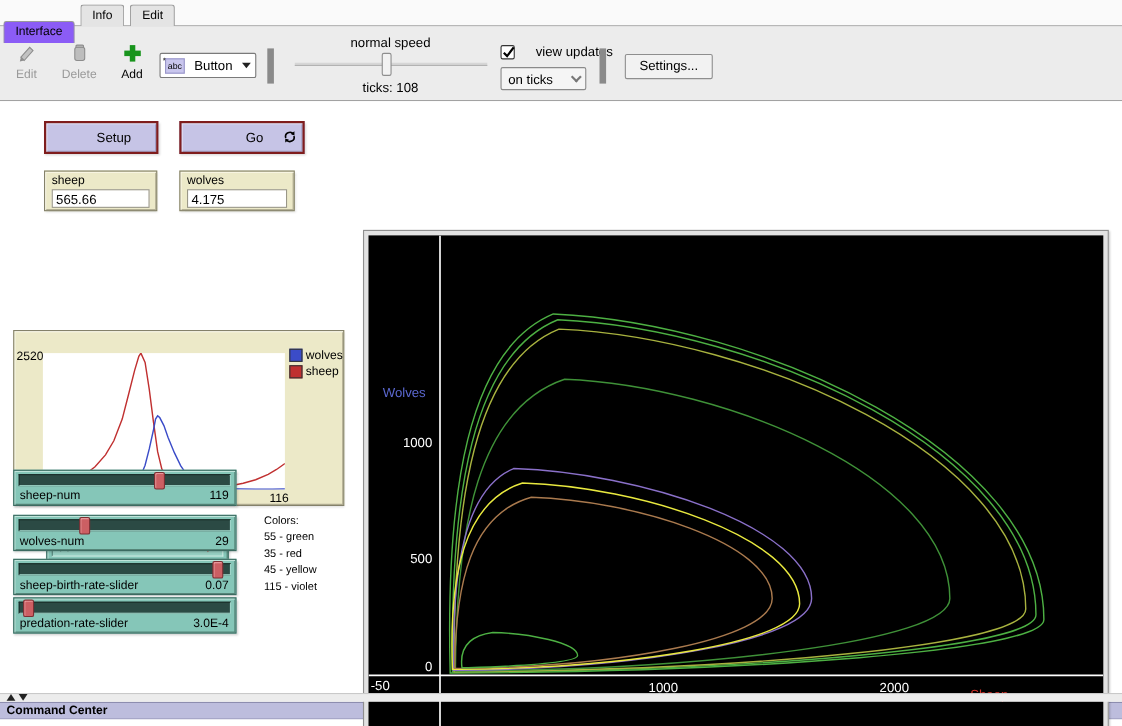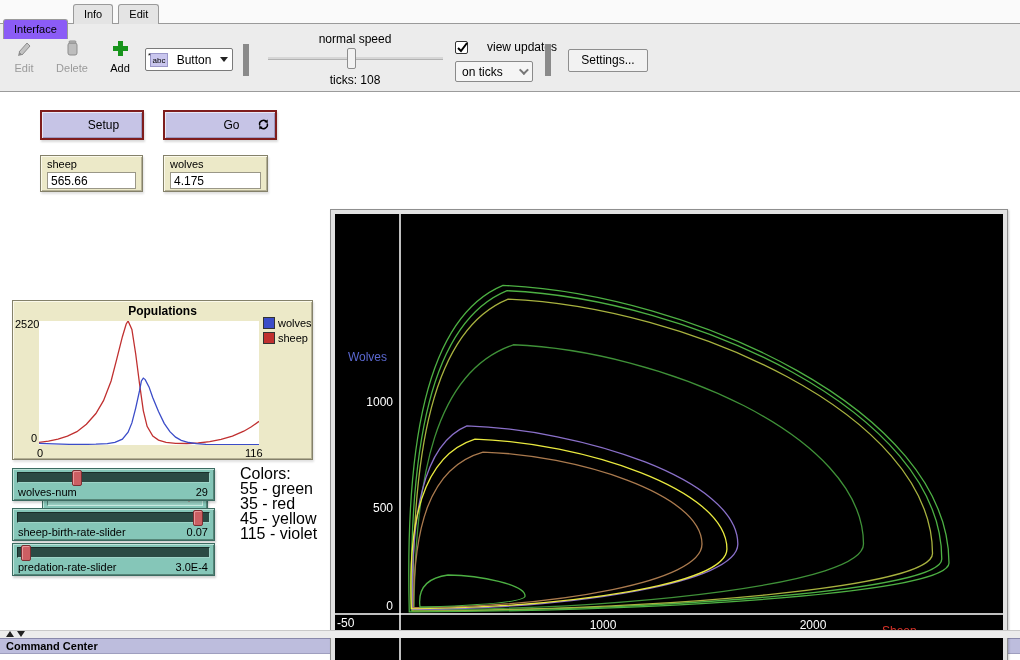--- a/index.html
+++ b/index.html
@@ -68,21 +68,21 @@
   .legend-swatch { width:12px; height:12px; border:1px solid #333; }
 
   .chooser { position:absolute; left:42px; top:378px; width:166px; height:40px; background:#85c6b8;
       border:1px solid #3c6b61; box-shadow:inset 1px 1px 0 #bfe4da, inset -1px -1px 0 #558578, 1px 2px 2px rgba(0,0,0,0.18); }
   .chooser .clabel { position:absolute; left:5px; top:2px; }
   .chooser .cvalue { position:absolute; left:4px; top:17px; right:4px; height:18px; background:#97cfc2;
       border:1px solid; border-color:#4e7d73 #c9e9e0 #c9e9e0 #4e7d73; padding:1px 4px; font-size:12px; }
   .chooser .ctri { position:absolute; right:8px; top:5px; width:0; height:0;
       border-left:6px solid transparent; border-right:6px solid transparent; border-top:9px solid #b04a4a; }
 
-  .colors-note { position:absolute; left:240px; top:374px; line-height:15px; font-size:16px; }
+  .colors-note { position:absolute; left:240px; top:374px; line-height:15px; font-size:10px; }
 
   .nl-slider { position:absolute; left:12px; width:203px; height:33px; background:#85c6b8;
       border:1px solid #3c6b61; box-shadow:inset 1px 1px 0 #bfe4da, inset -1px -1px 0 #558578, 1px 2px 2px rgba(0,0,0,0.18); }
   .nl-slider .groove { position:absolute; left:4px; right:4px; top:3px; height:11px; background:#2b4a44;
       border:1px solid; border-color:#1a2e2a #9ed4c8 #9ed4c8 #1a2e2a; }
   .nl-slider .slider-handle { position:absolute; top:1px; width:10px; height:16px; background:#cc5f63;
       border:1px solid #7c2f33; border-radius:2px; box-shadow:inset 1px 1px 0 #e8989b; }
   .nl-slider .slabel { position:absolute; left:5px; bottom:2px; }
   .nl-slider .svalue { position:absolute; right:6px; bottom:2px; }
 
@@ -188,21 +188,20 @@
   <div class="monitor" style="left:40px; top:63px; width:103px; height:37px;">
     <span class="mlabel">sheep</span>
     <span class="mvalue">565.66</span>
   </div>
   <div class="monitor" style="left:163px; top:63px; width:105px; height:37px;">
     <span class="mlabel">wolves</span>
     <span class="mvalue">4.175</span>
   </div>
 
   <div class="plotwidget">
-    <div class="ptitle">Populations</div>
     <div class="pylab-max">2520</div>
     <div class="pylab-min">0</div>
     <div class="plot-area">
       <svg id="pop-series" width="220" height="124" viewBox="0 0 220 124">
           <polyline points="0.0,121.3 9.5,120.1 19.0,118.1 28.4,115.1 37.9,110.7 47.4,103.3 56.9,92.5 64.5,79.7 72.1,60.0 77.8,37.9 83.4,15.7 87.2,3.0 89.1,0.0 92.9,8.4 96.7,33.0 100.5,62.5 104.3,89.6 108.1,105.3 113.8,115.1 119.5,119.1 127.1,121.3 136.6,122.3 147.9,122.5 159.3,122.0 170.7,120.6 182.1,118.3 193.4,115.1 204.8,110.2 212.4,105.8 220.0,100.4" fill="none" stroke="#c03030" stroke-width="1.3"></polyline>
           <polyline points="0.0,122.3 15.2,122.9 30.3,123.3 45.5,123.4 56.9,123.2 68.3,122.6 75.9,121.3 83.4,118.1 89.1,111.2 92.9,101.9 96.7,87.1 100.5,69.9 102.4,60.0 104.3,57.1 106.2,58.6 110.0,65.9 113.8,76.8 119.5,90.5 125.2,102.3 130.9,110.7 136.6,116.1 142.2,119.3 149.8,121.5 157.4,122.6 166.9,123.3 178.3,123.6 193.4,123.7 208.6,123.7 220.0,123.6" fill="none" stroke="#3b4cc8" stroke-width="1.3"></polyline>
         </svg>
     </div>
     <div class="pxlab-min">0</div>
     <div class="pxlab-max">116</div>
@@ -227,20 +226,26 @@
   </div>
 
   <div class="colors-note">
     <div>Colors:</div>
     <div>55 - green</div>
     <div>35 - red</div>
     <div>45 - yellow</div>
     <div>115 - violet</div>
   </div>
 
+  <div class="nl-slider" style="top:335px;">
+    <div class="groove"></div>
+    <div class="slider-handle" style="left: 126.61px;"></div>
+    <span class="slabel">sheep-num</span>
+    <span class="svalue">119</span>
+  </div>
   <div class="nl-slider" style="top:376px;">
     <div class="groove"></div>
     <div class="slider-handle" style="left: 58.9px;"></div>
     <span class="slabel">wolves-num</span>
     <span class="svalue">29</span>
   </div>
   <div class="nl-slider" style="top:416px;">
     <div class="groove"></div>
     <div class="slider-handle" style="left: 179.68px;"></div>
     <span class="slabel">sheep-birth-rate-slider</span>

